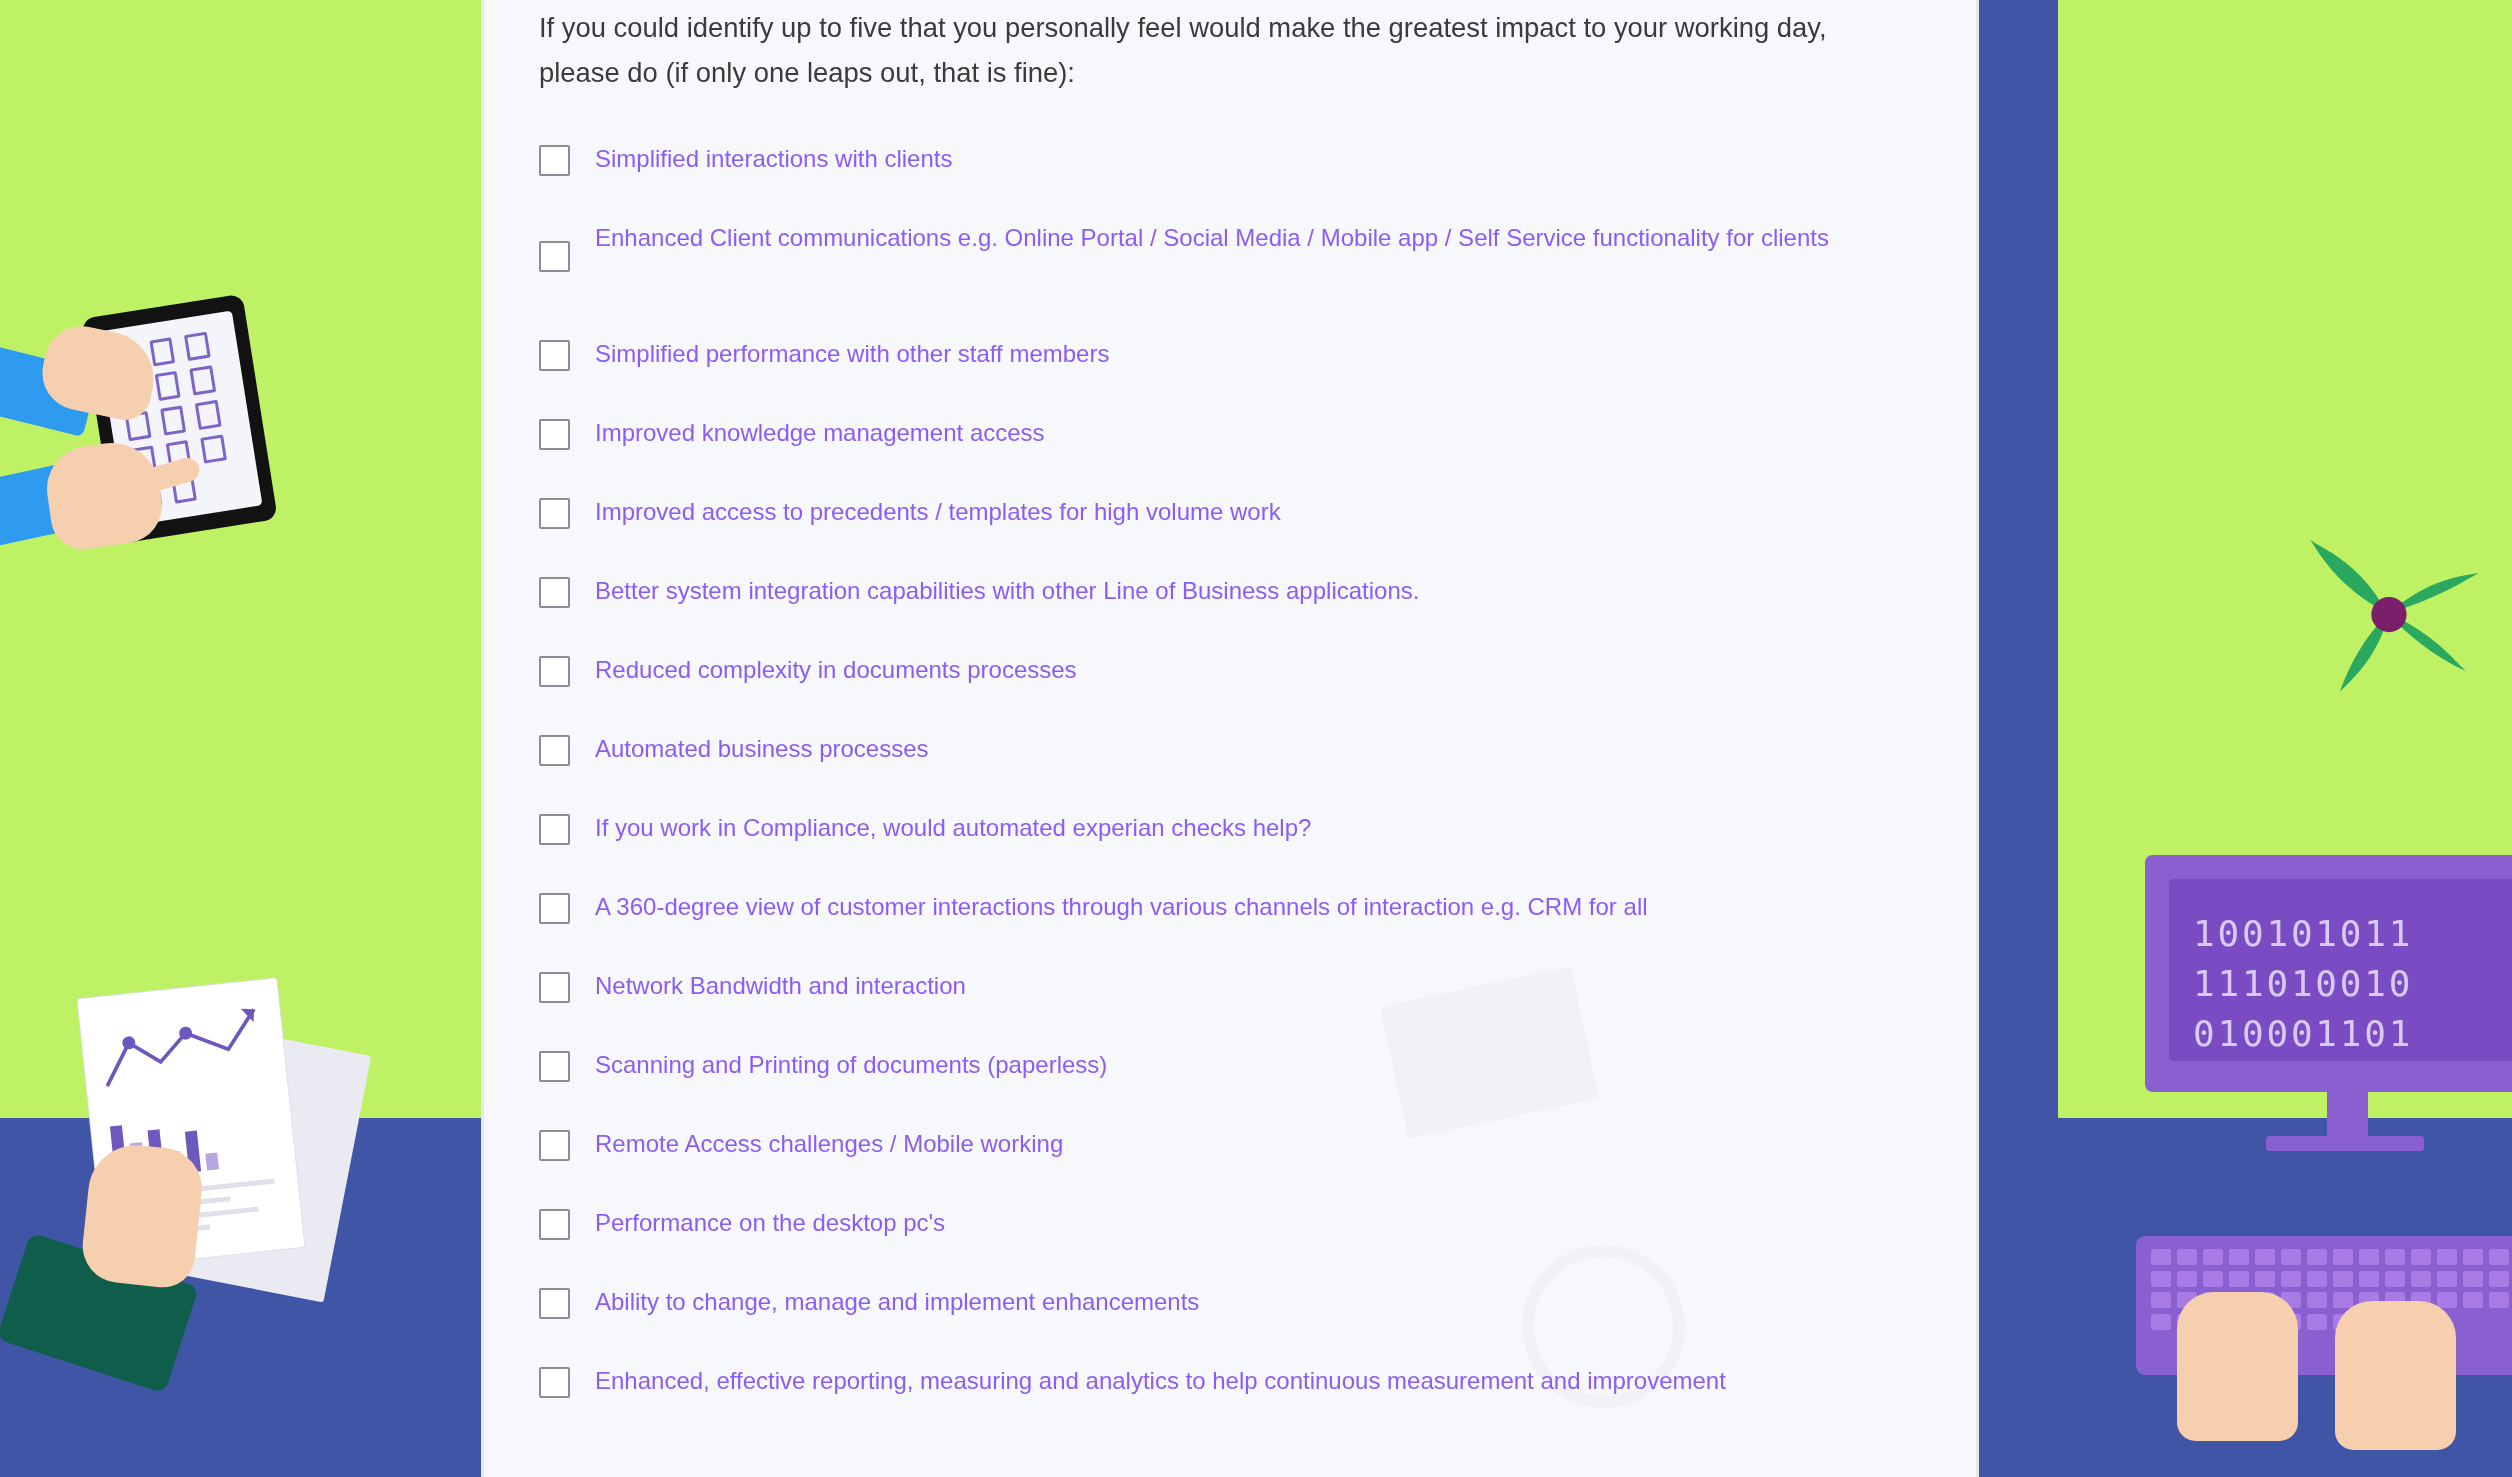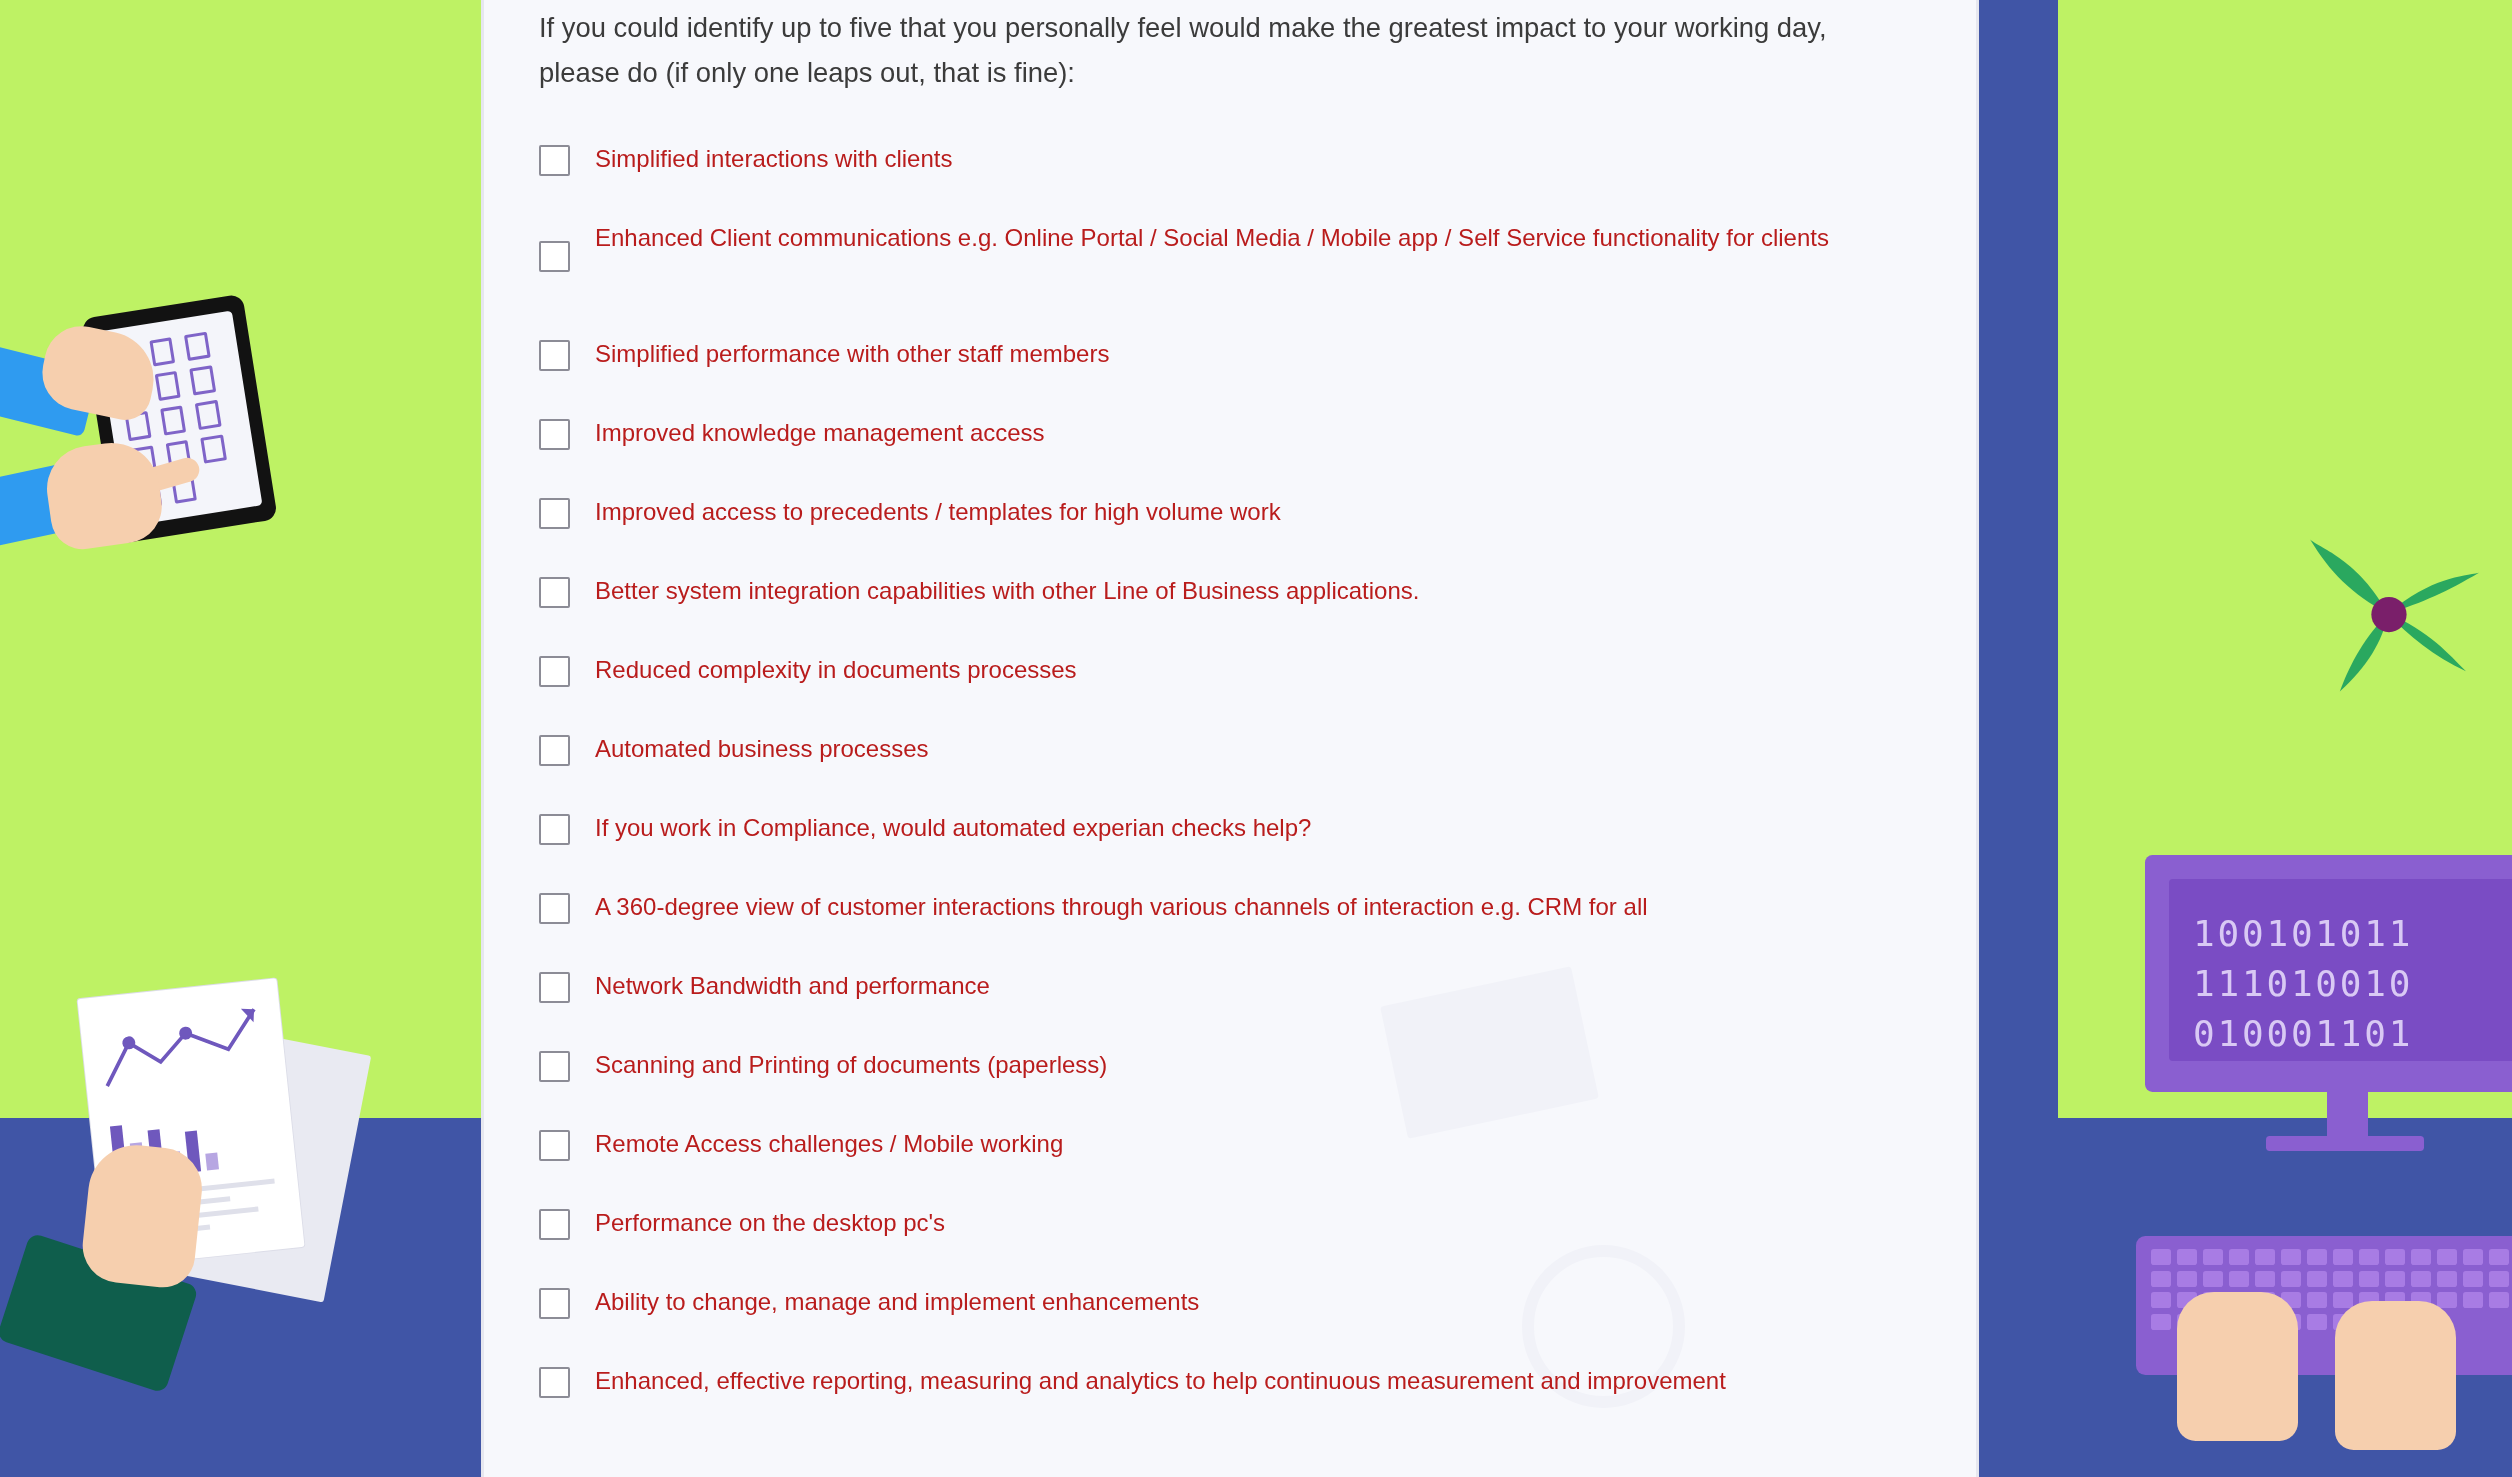--- a/index.html
+++ b/index.html
@@ -289,21 +289,21 @@
     width: 27px;
     height: 27px;
     border: 2.3px solid #8c8c96;
     background: #ffffff;
     border-radius: 1.9px;
     margin: 5.6px 0 0 0;
     cursor: pointer;
   }
   .option-row .label {
     margin-left: 25px;
-    color: #b91c1c;
+    color: #8b5cf6;
     font-size: 24px;
     line-height: 38px;
     font-weight: 400;
     max-width: 1264px;
     cursor: pointer;
   }
   .option-row.two-line { min-height: 116px; }
   .option-row.two-line .box { margin-top: 22px; }
 </style>
 </head>
@@ -503,21 +503,21 @@
           <div class="option-row">
             <span class="box"></span>
             <span class="label">If you work in Compliance, would automated experian checks help?</span>
           </div>
           <div class="option-row">
             <span class="box"></span>
             <span class="label">A 360-degree view of customer interactions through various channels of interaction e.g. CRM for all</span>
           </div>
           <div class="option-row">
             <span class="box"></span>
-            <span class="label">Network Bandwidth and performance</span>
+            <span class="label">Network Bandwidth and interaction</span>
           </div>
           <div class="option-row">
             <span class="box"></span>
             <span class="label">Scanning and Printing of documents (paperless)</span>
           </div>
           <div class="option-row">
             <span class="box"></span>
             <span class="label">Remote Access challenges / Mobile working</span>
           </div>
           <div class="option-row">

